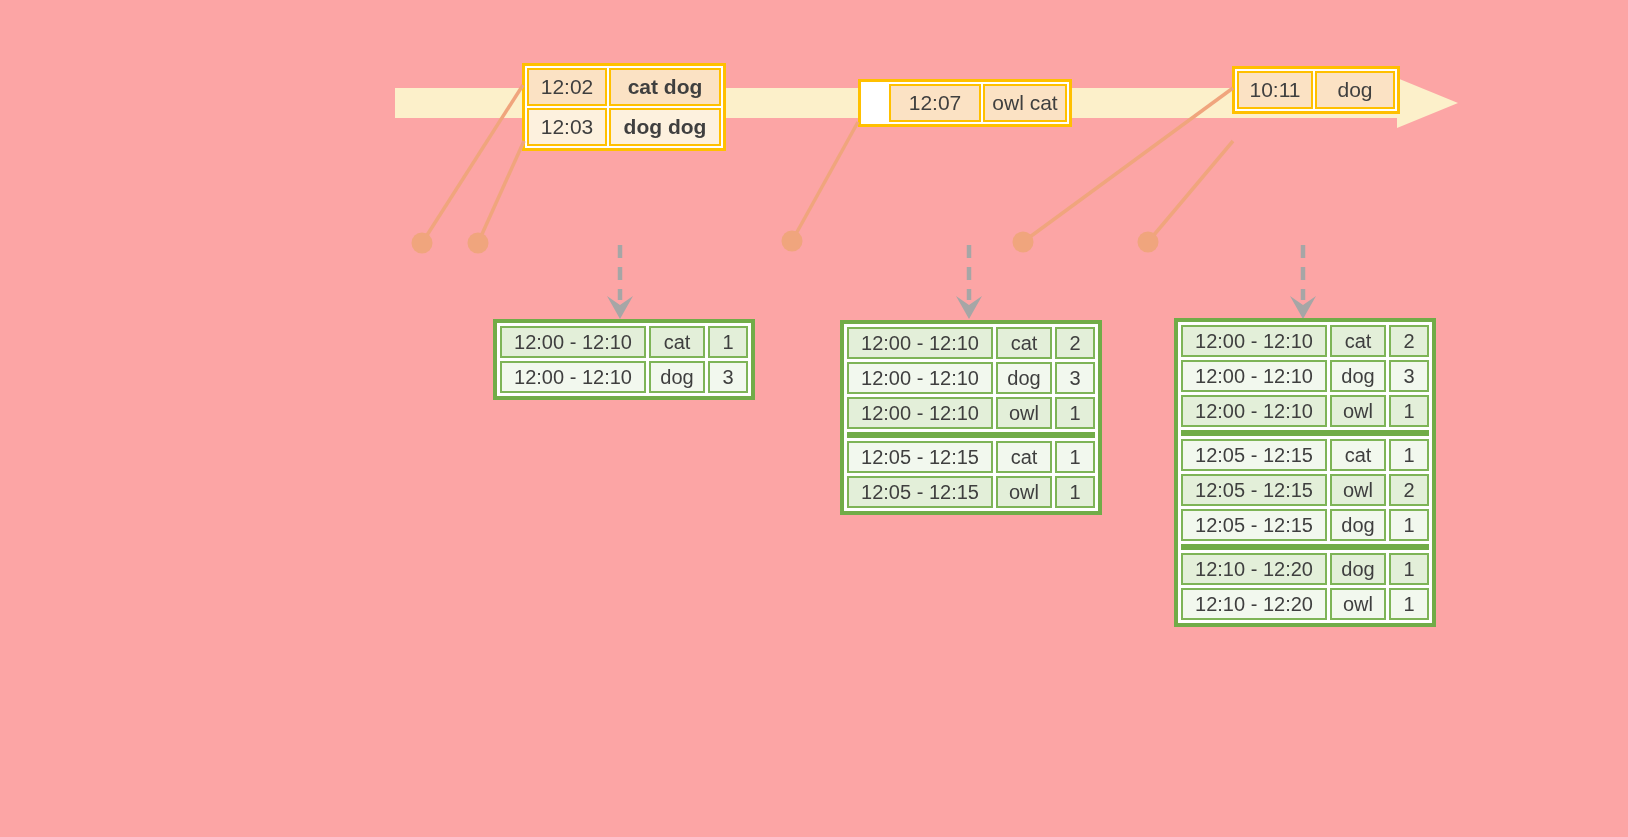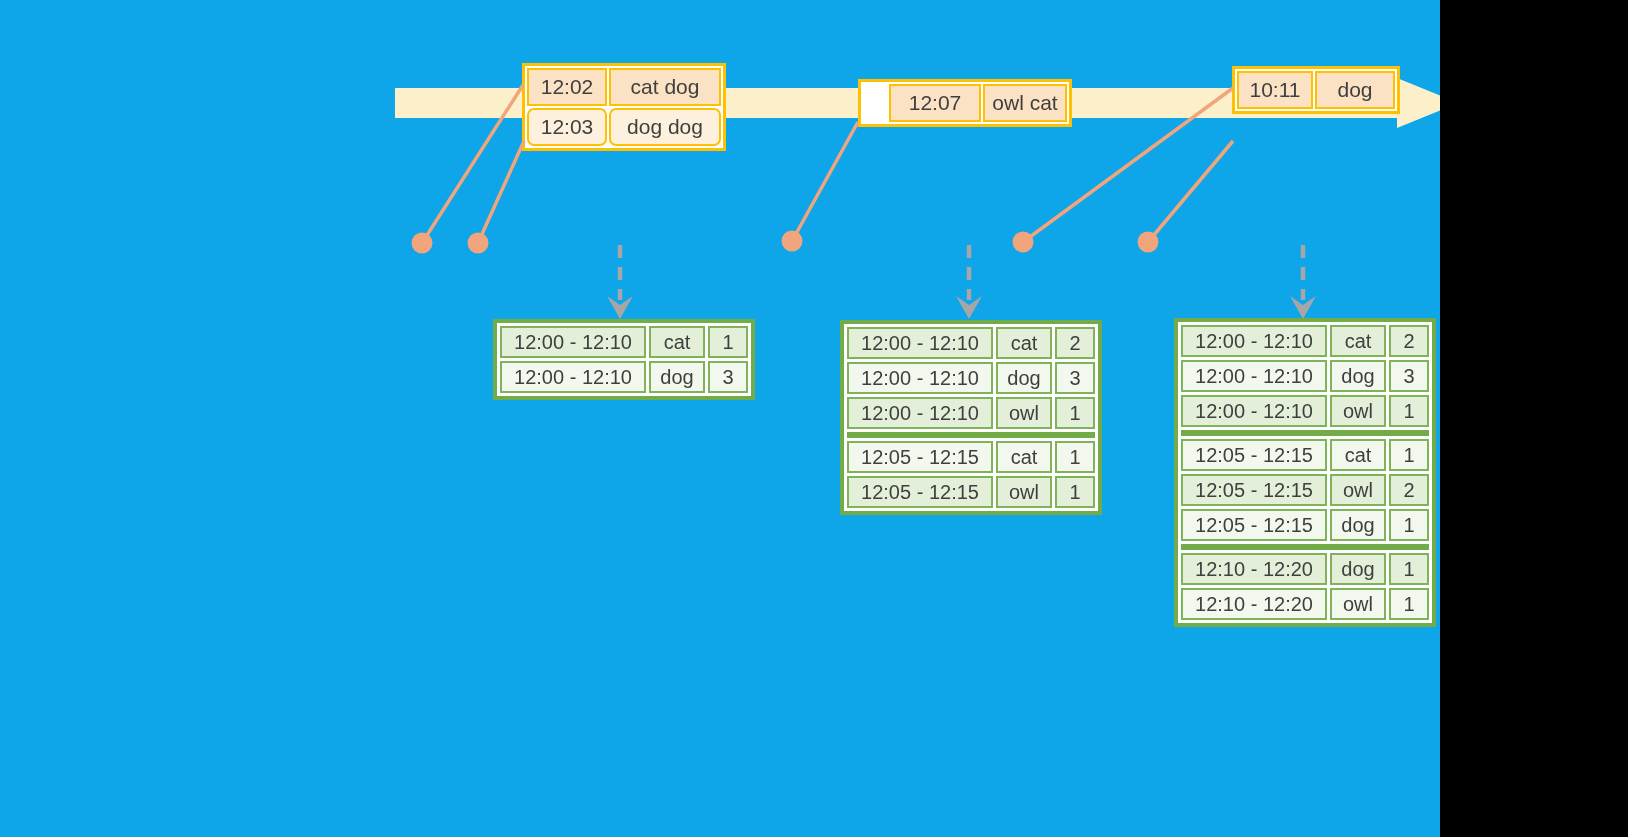--- a/index.html
+++ b/index.html
@@ -1,20 +1,20 @@
 <!DOCTYPE html>
 <html><head>
 <meta charset="utf-8">
 <style>
   html, body { margin: 0; padding: 0; background: #000; }
   .canvas {
     position: relative;
-    width: 1440px;
+    width: 1628px;
     height: 837px;
-    background: #0ea5e9;
+    background: #fca5a5;
     overflow: hidden;
     font-family: "Liberation Sans", sans-serif;
     color: var(--text, #3f3f3f);
   }
   .abs { position: absolute; }
 
   
   .timeline-band {
     left: 395px; top: 88px; width: 1003px; height: 30px;
     background: var(--band, #fcf0ca);
@@ -39,25 +39,25 @@
     border: 2px solid var(--gold, #ffc000);
     height: 38px;
     text-align: center;
     vertical-align: middle;
     font-size: 21px;
     line-height: 24px;
     padding: 2px 6px;
     color: var(--text, #3f3f3f);
   }
   table.etable tr.dark  td { background: var(--peach, #fbe2c4); }
-  table.etable tr.light td { background: var(--cream, #fdf1de); border-radius: 7px; }
+  table.etable tr.light td { background: var(--cream, #fdf1de); }
   table.etable.tA { left: 522px; top: 63px; }
   table.etable.tB { left: 858px; top: 79px; padding-left: 26px; }
   table.etable.tC { left: 1232px; top: 66px; }
-  .tA td.time  { width: 80px; }  .tA td.words { width: 112px; }
+  .tA td.time  { width: 80px; }  .tA td.words { width: 112px; font-weight: bold; }
   .tB td.time  { width: 92px; }  .tB td.words { width: 84px; margin-top: 28px; }
   .tC td.time  { width: 76px; }  .tC td.words { width: 80px; }
 
   
   table.rtable {
     position: absolute;
     border-collapse: separate;
     border-spacing: 3px;
     background: #ffffff;
     border: 4px solid var(--green, #71ac48);

